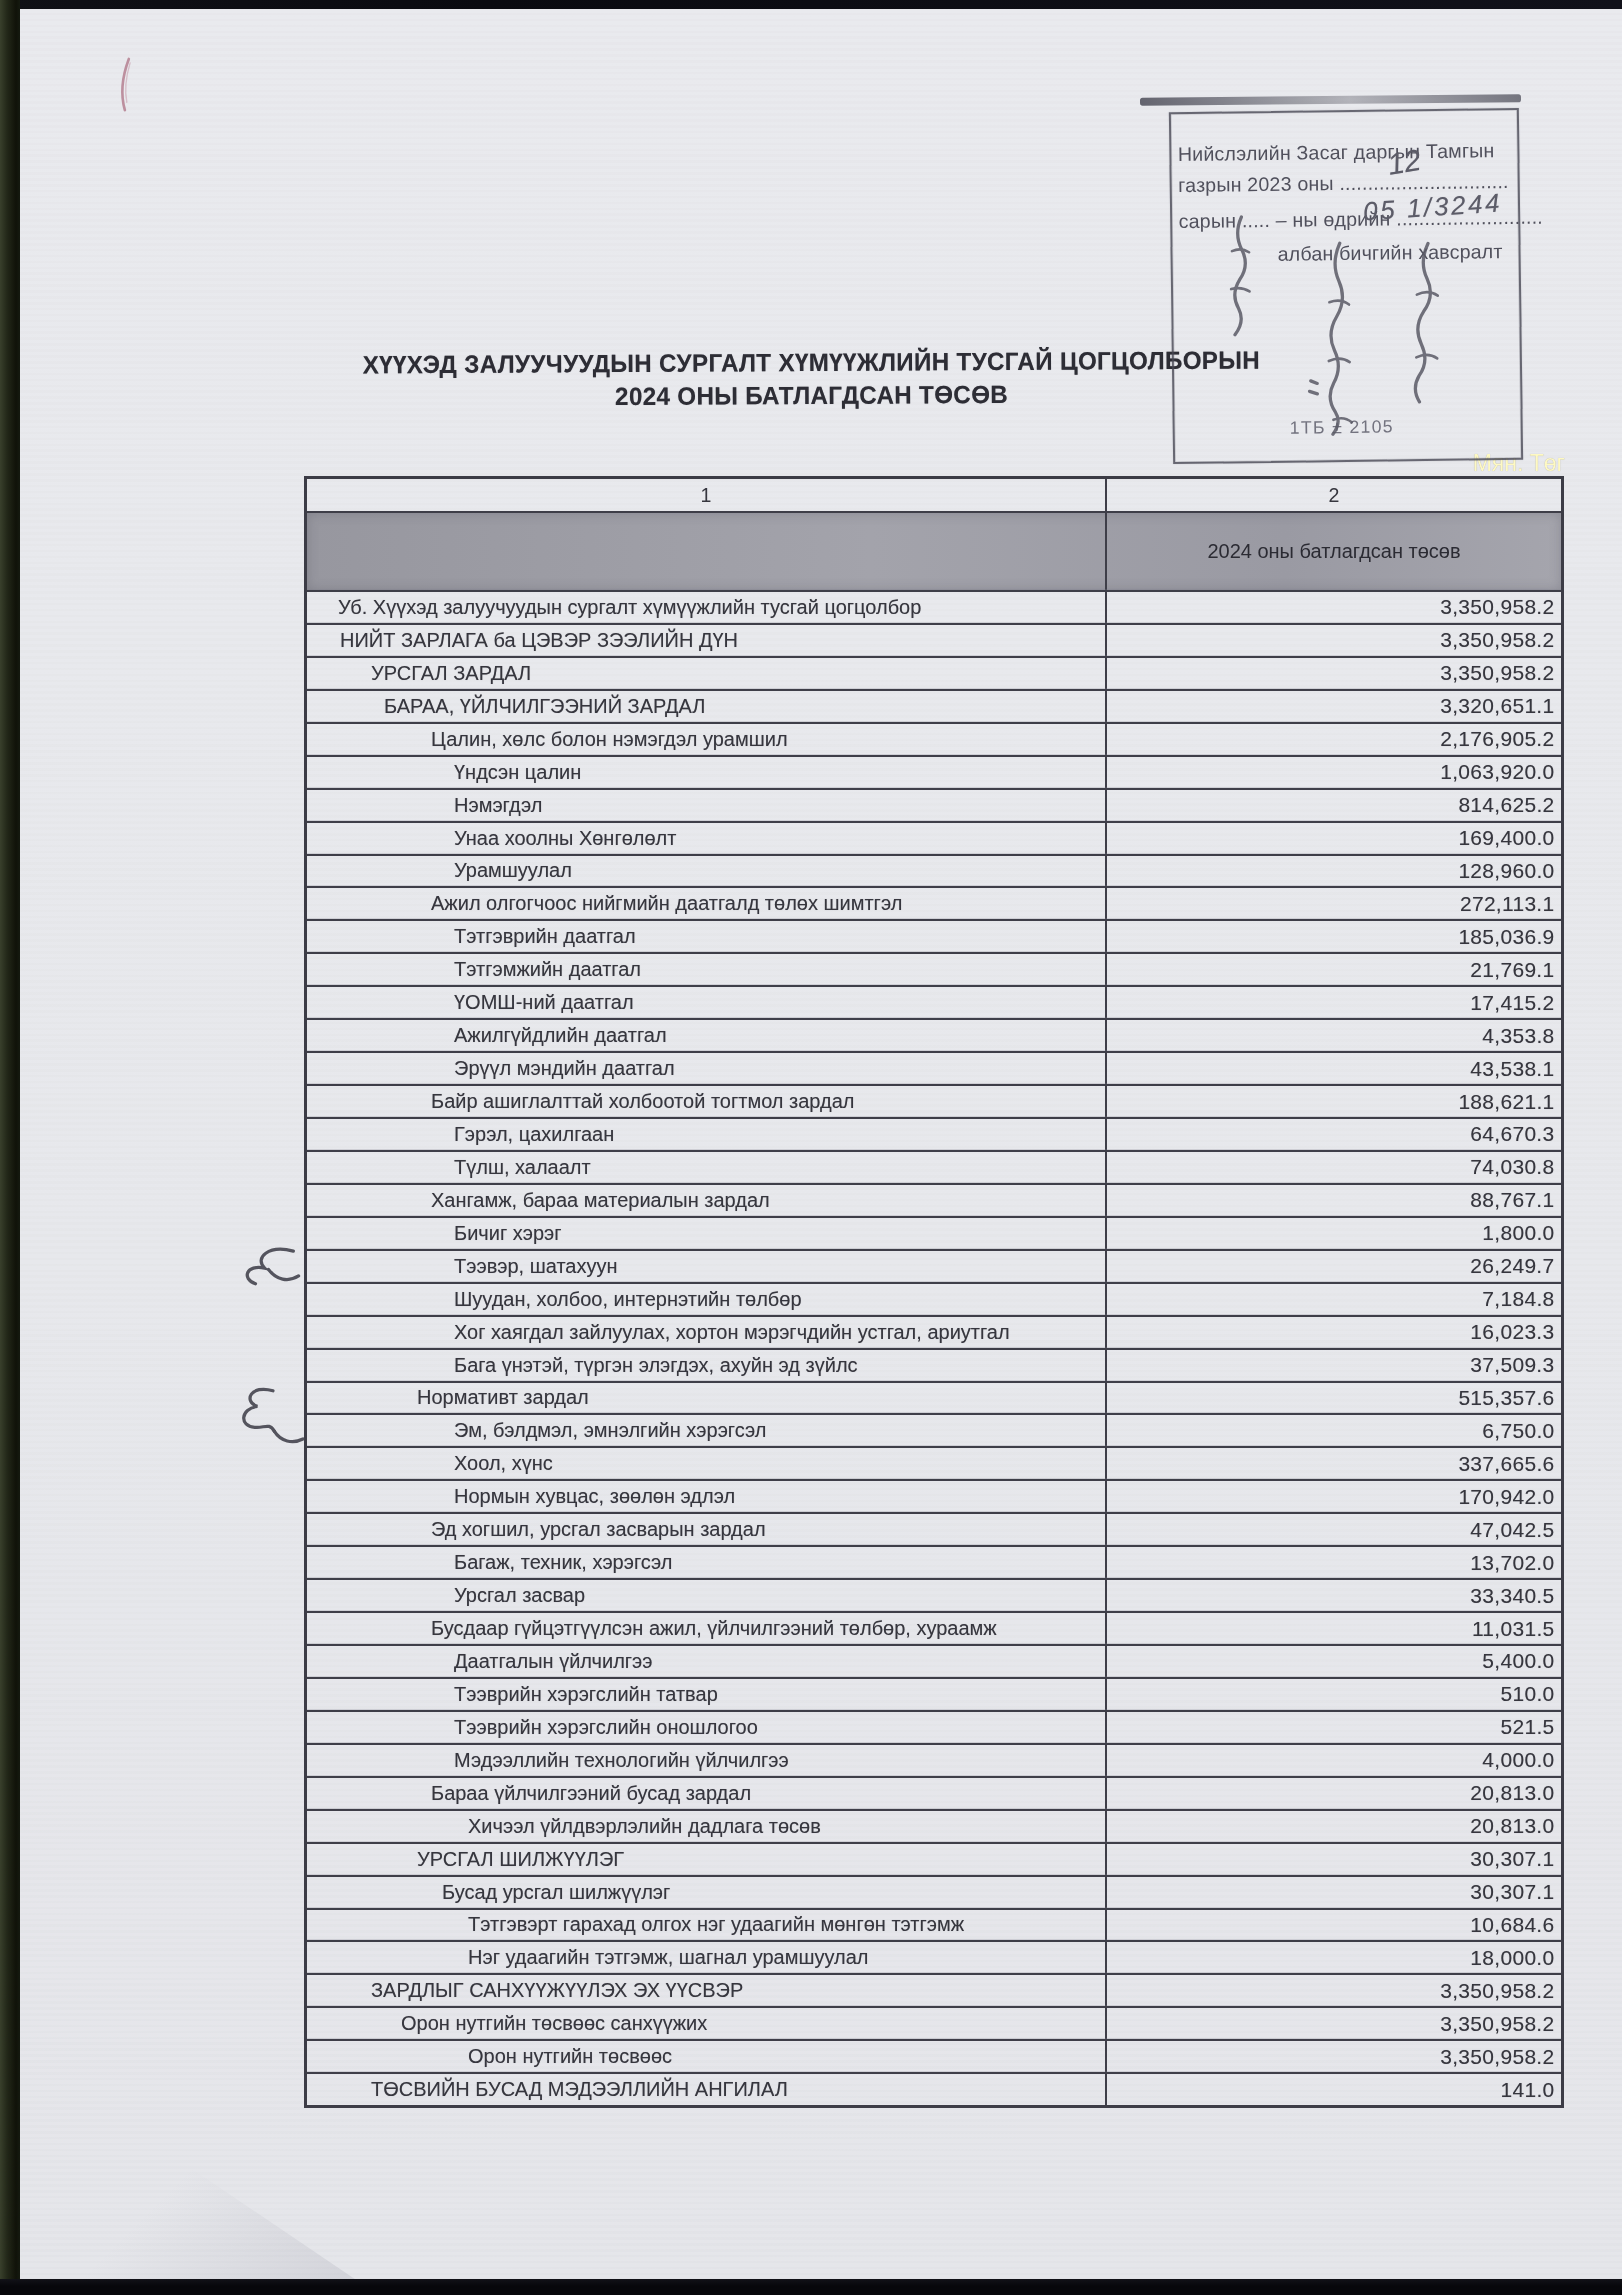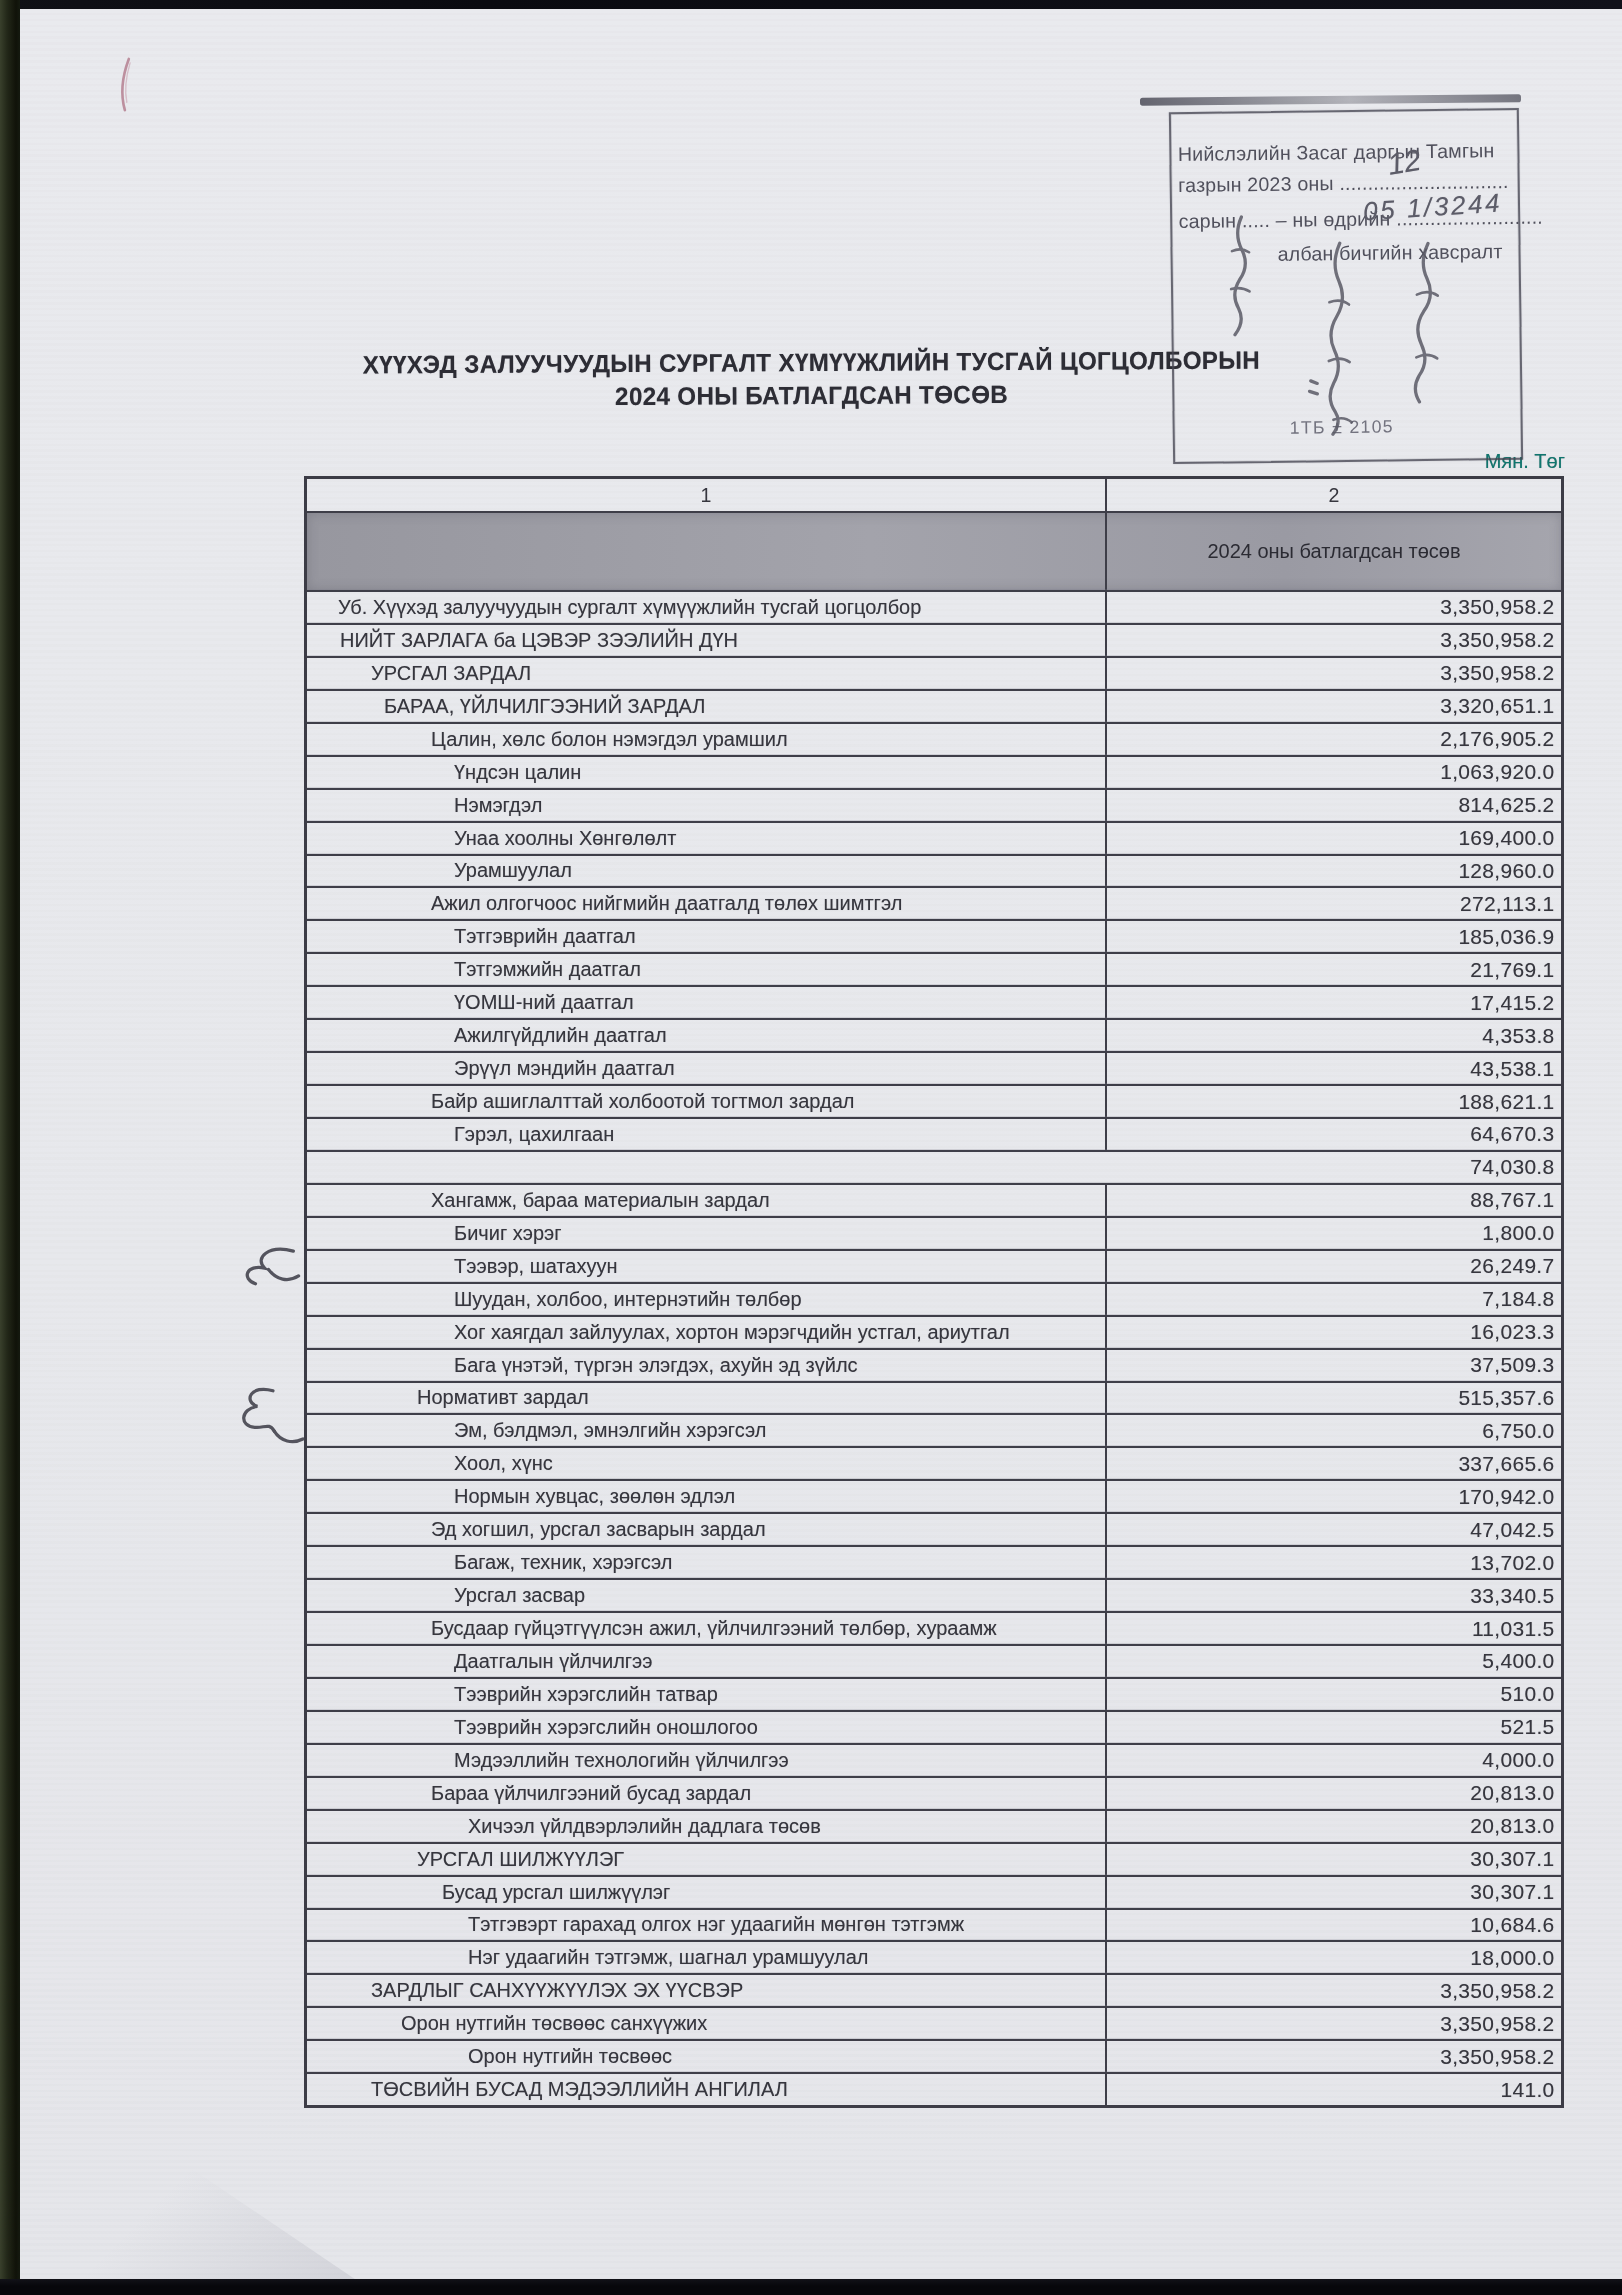--- a/index.html
+++ b/index.html
@@ -28,21 +28,21 @@
 
   
   .title-block{
     position:absolute;left:275px;top:346px;width:1073px;text-align:center;
     color:#2d2d35;font-weight:bold;
     transform:scaleX(.97) rotate(-.3deg);
     text-shadow:0 0 0.7px rgba(40,40,50,.45);
   }
   .title-line{font-size:25px;line-height:33px;letter-spacing:0.3px;white-space:nowrap;}
   .unit-label{
-    position:absolute;right:58px;top:450px;font-size:20px;color:#0f766e;
+    position:absolute;right:58px;top:450px;font-size:23px;color:#fef9c3;
     text-shadow:0 0 0.7px rgba(40,40,50,.4);
   }
 
   
   .stamp{
     position:absolute;left:1171px;top:110px;width:346px;height:348px;
     border:2px solid rgba(70,70,82,.8);
     box-shadow:inset 0 0 0 0.7px rgba(90,90,105,.25), 0 0 1.3px rgba(80,80,95,.3);
     transform:rotate(-.7deg);color:#50505c;overflow:visible;
   }
@@ -211,20 +211,21 @@
       </div>
       <div class="t-row">
         <div class="lbl lvl6">Байр ашиглалттай холбоотой тогтмол зардал</div>
         <div class="val">188,621.1</div>
       </div>
       <div class="t-row">
         <div class="lbl lvl8">Гэрэл, цахилгаан</div>
         <div class="val">64,670.3</div>
       </div>
       <div class="t-row">
+        <div class="lbl lvl8">Түлш, халаалт</div>
         <div class="val">74,030.8</div>
       </div>
       <div class="t-row">
         <div class="lbl lvl6">Хангамж, бараа материалын зардал</div>
         <div class="val">88,767.1</div>
       </div>
       <div class="t-row">
         <div class="lbl lvl8">Бичиг хэрэг</div>
         <div class="val">1,800.0</div>
       </div>

